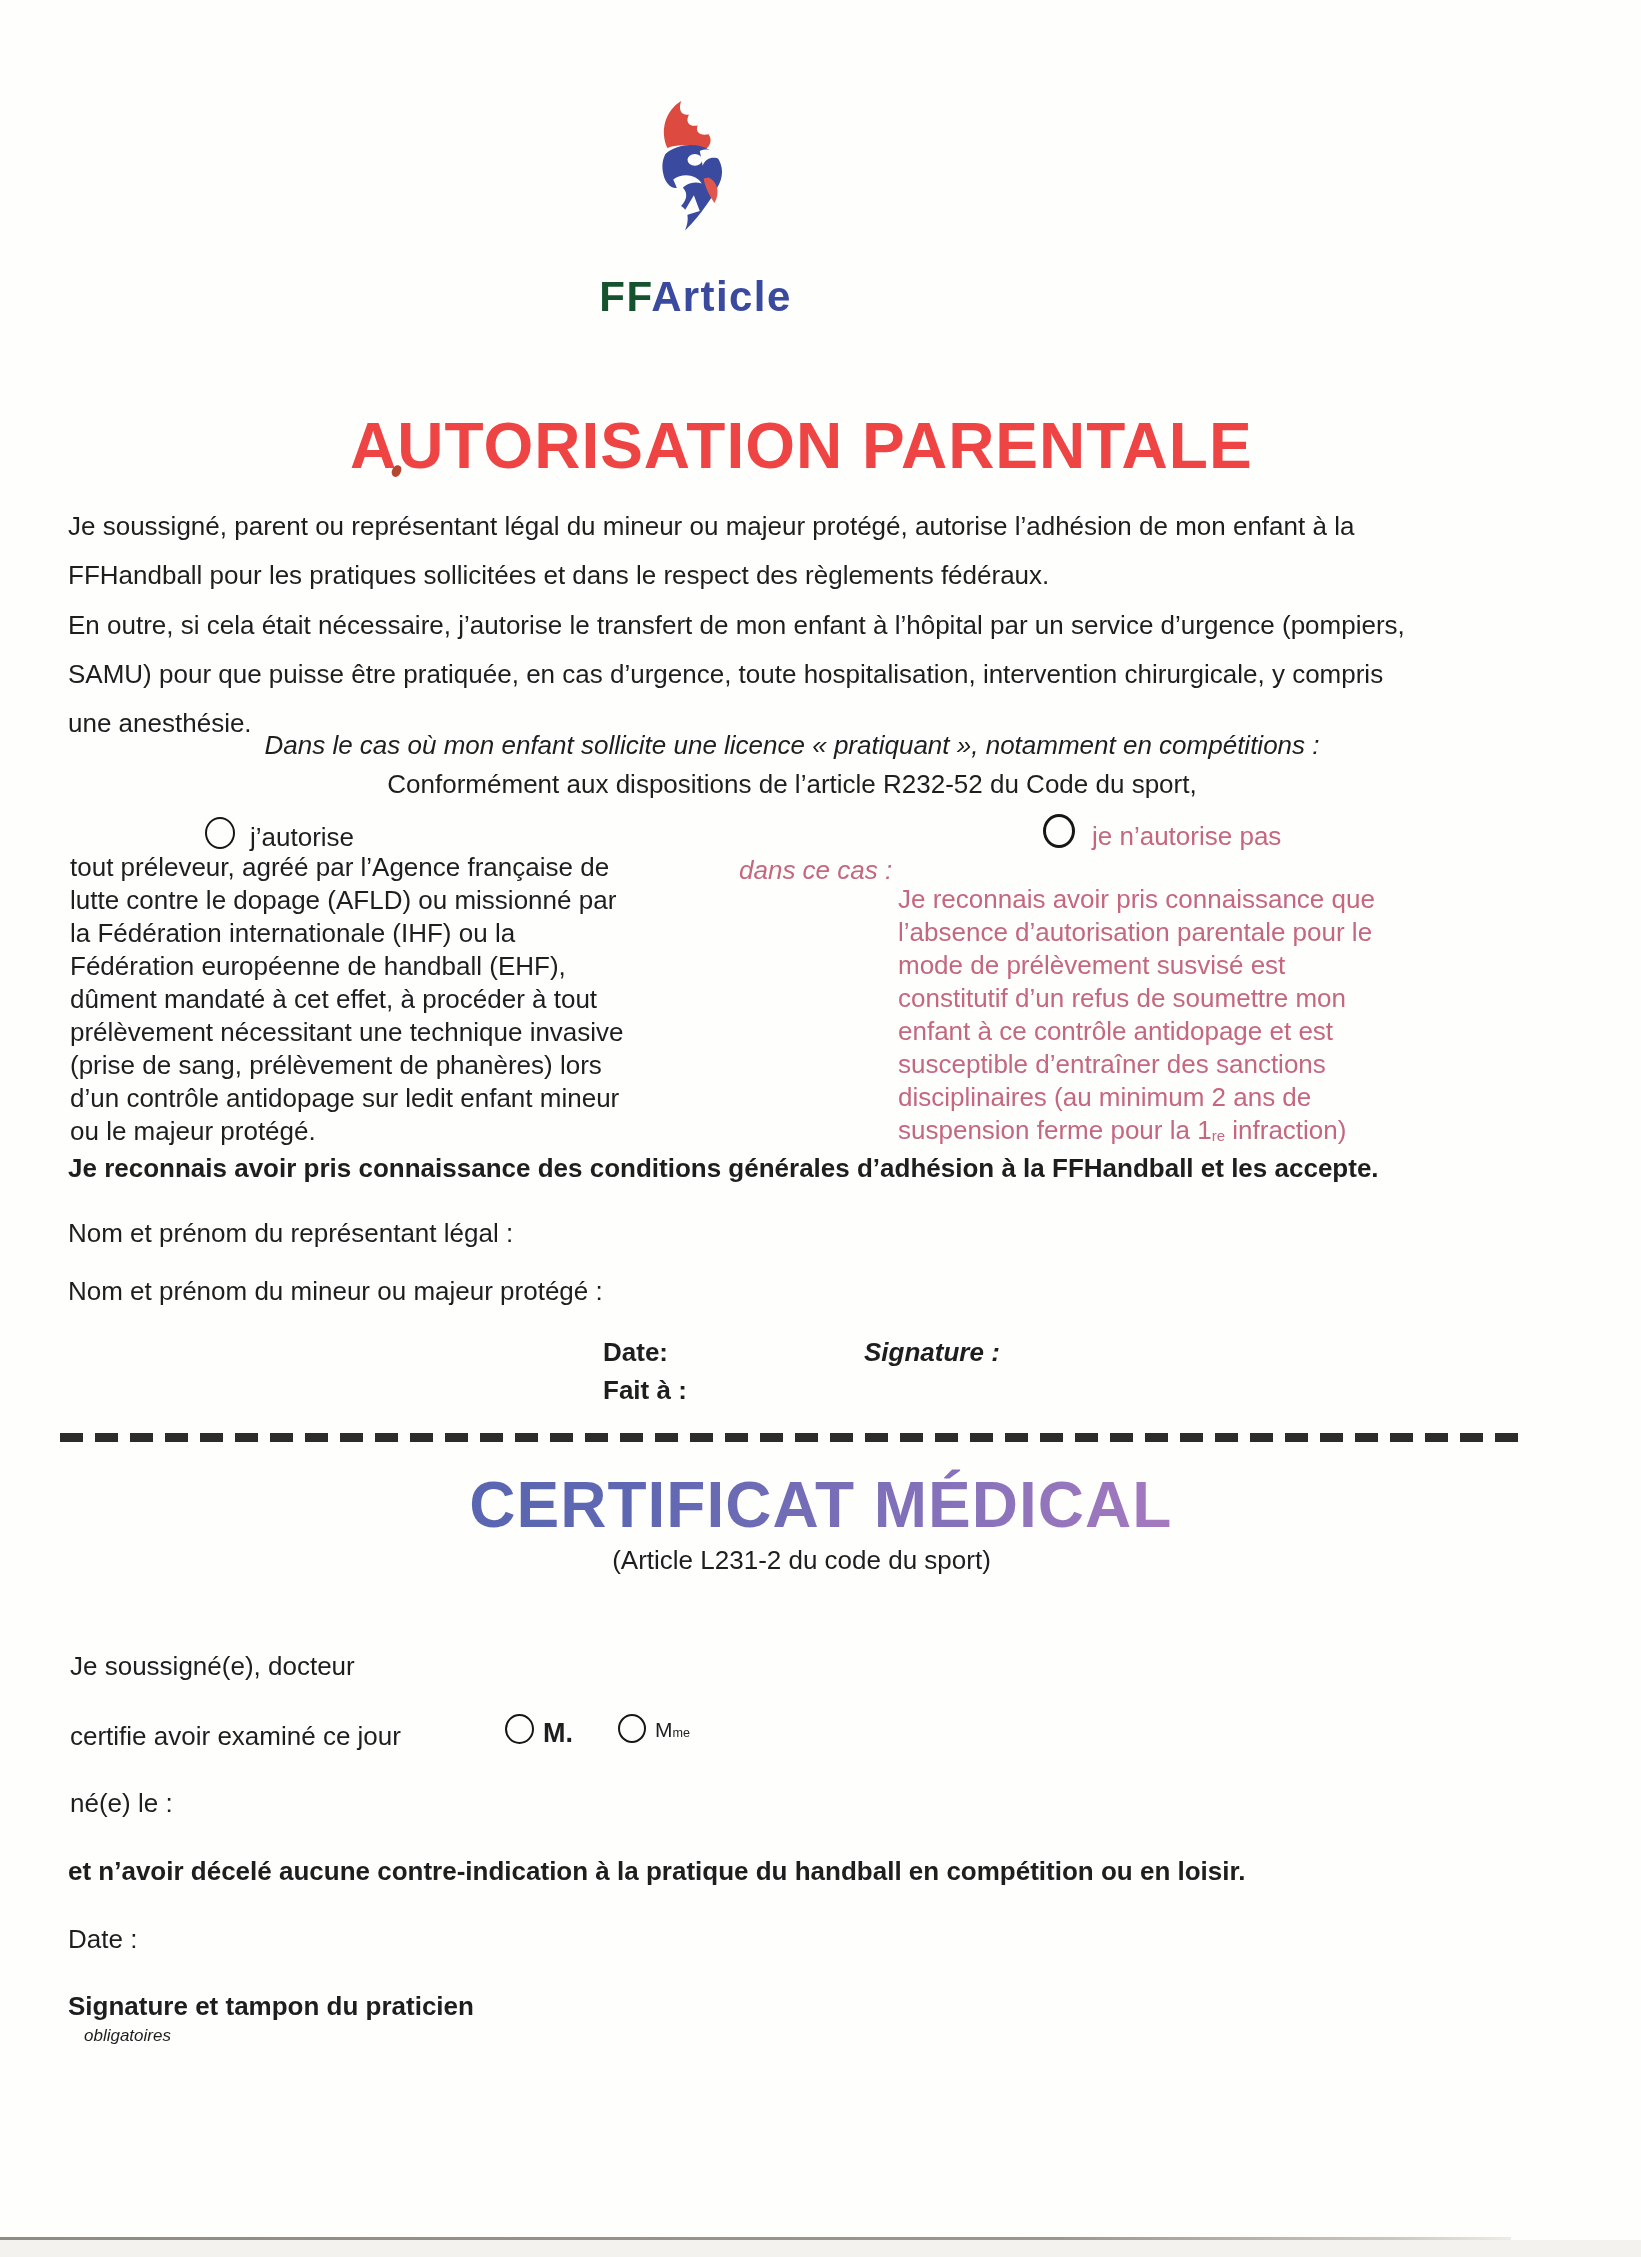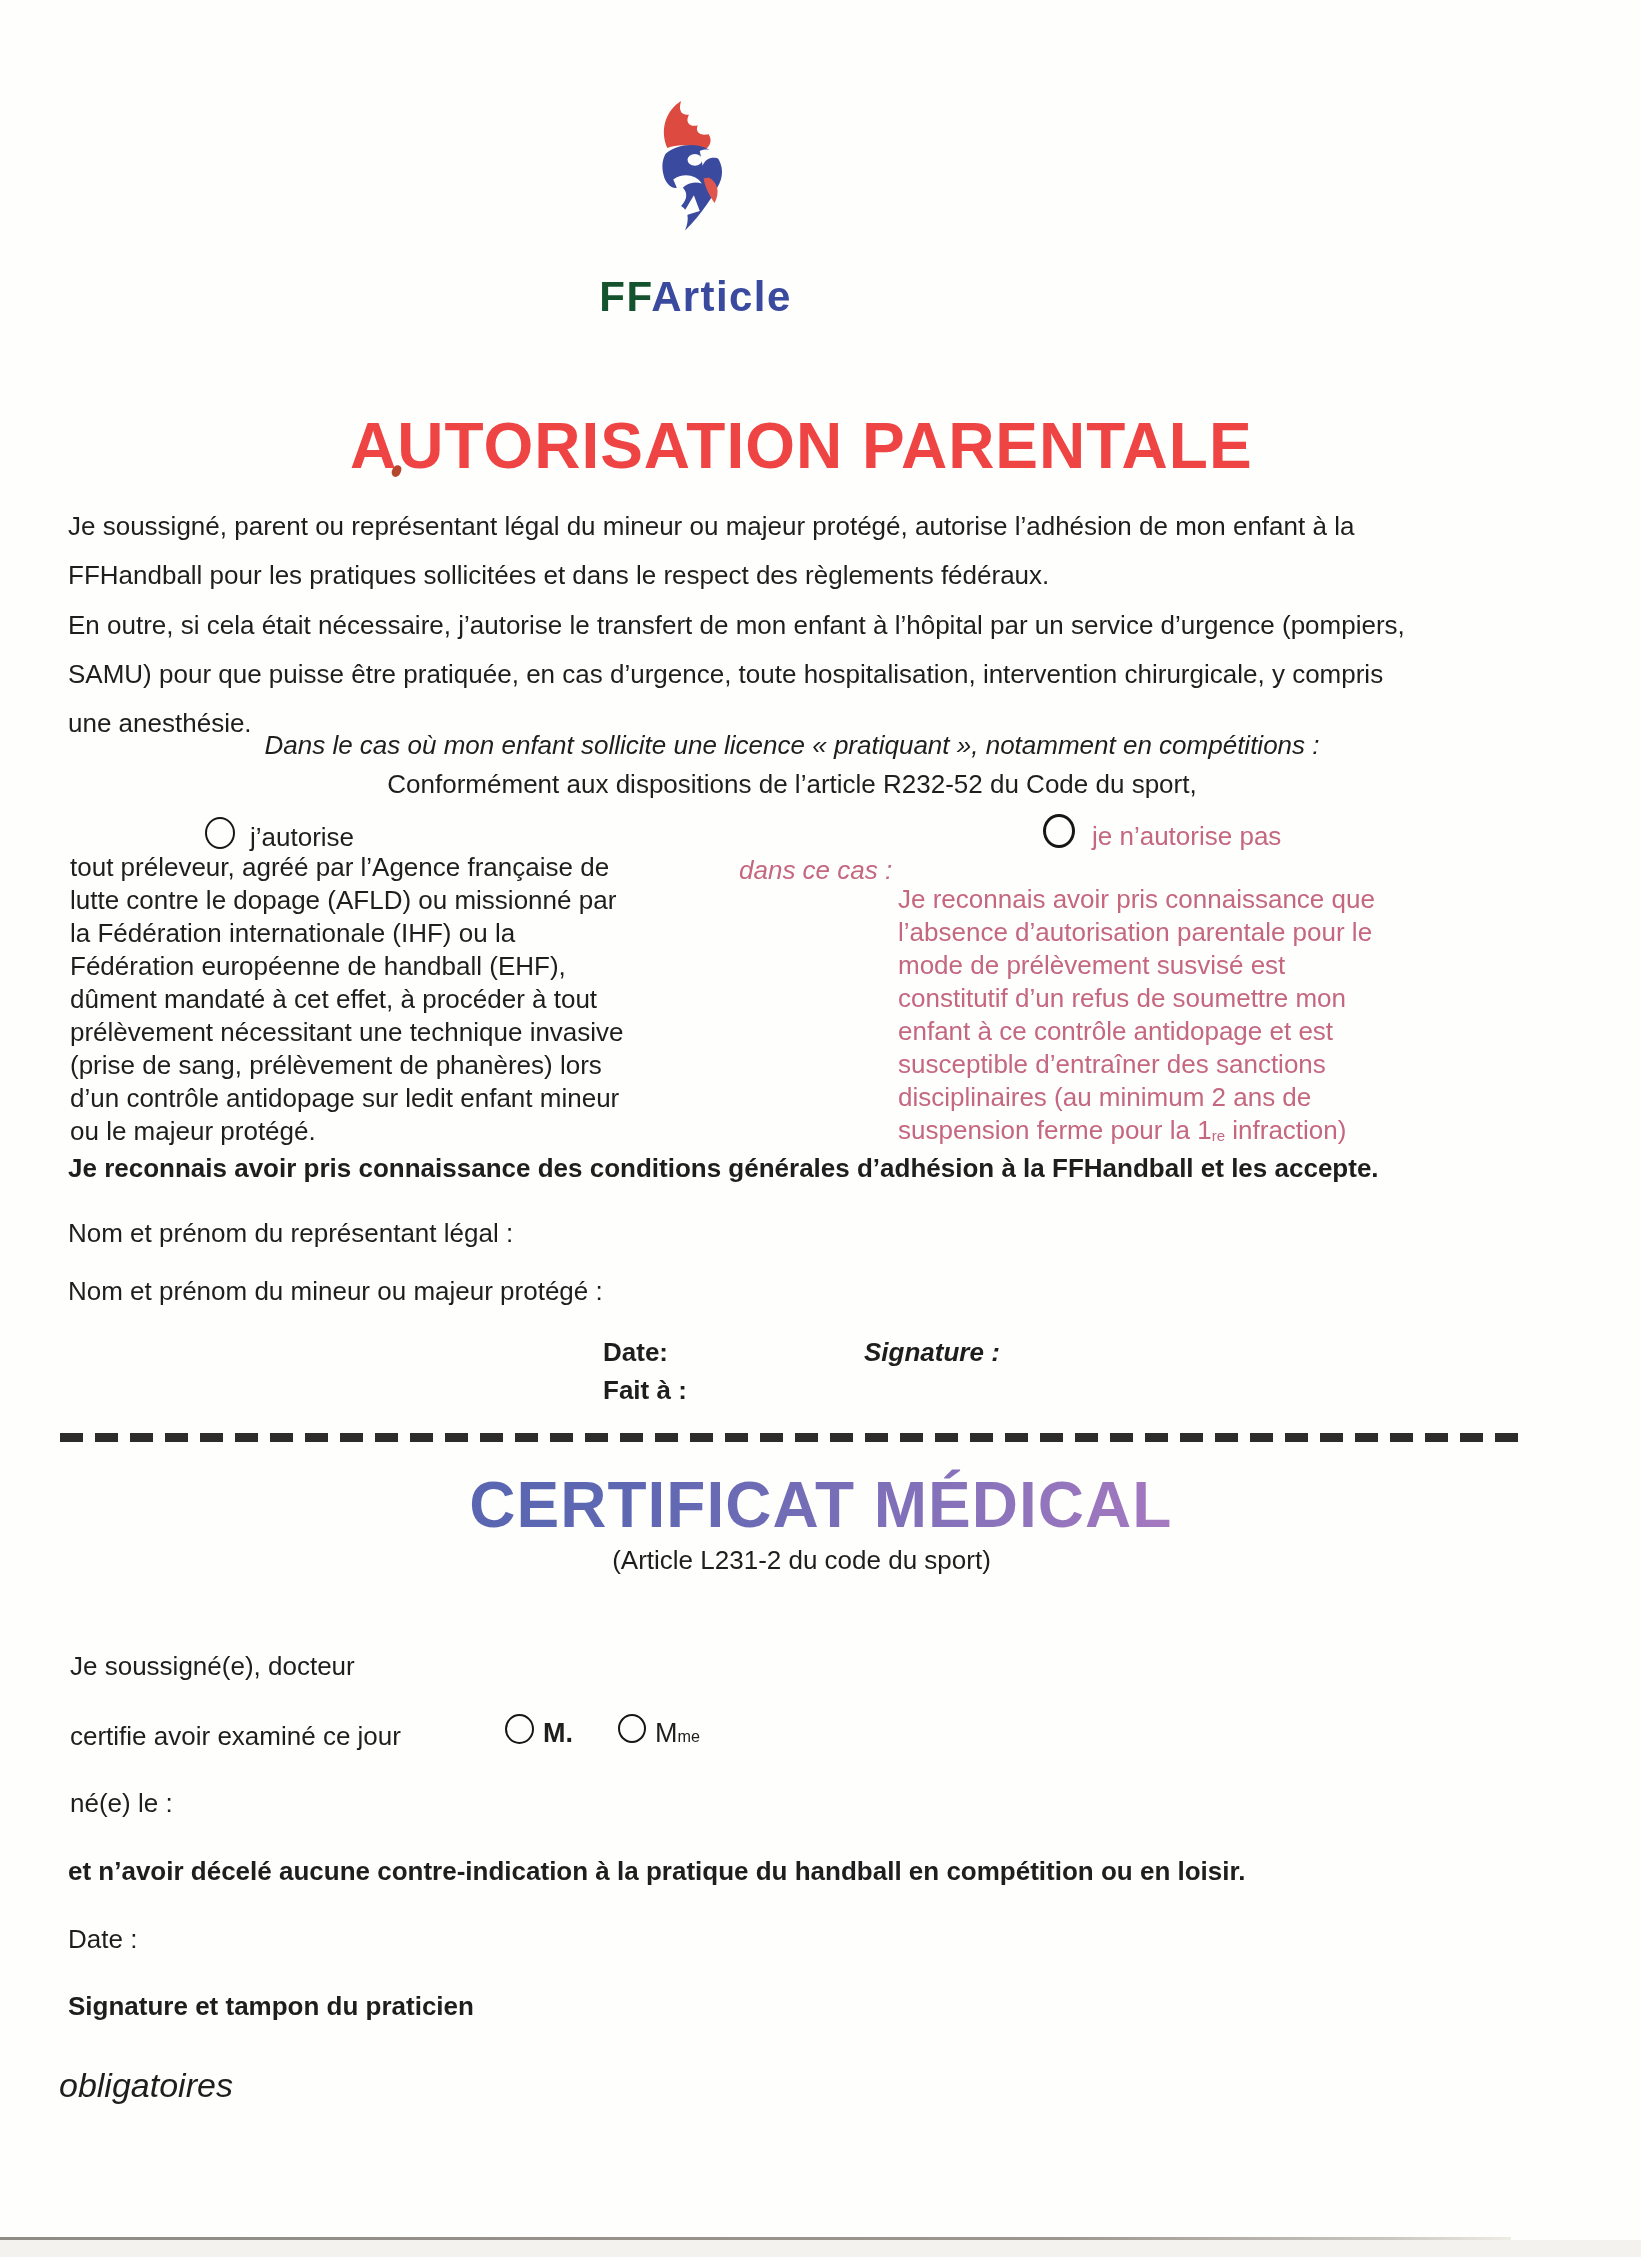--- a/index.html
+++ b/index.html
@@ -63,27 +63,27 @@
       background:linear-gradient(90deg,#4f63b0 0%,#5e67b2 38%,#8e74bc 62%,#c47fc4 85%,#cf86c6 100%);
       -webkit-background-clip:text; background-clip:text; color:transparent;
     }
   }
   .cert-subtitle { left:0px; top:1545px; width:1603px; text-align:center; font-size:26px; }
   .doctor-line { left:70px; top:1651px; font-size:26px; }
   .examined-line { left:70px; top:1721px; font-size:26px;text-align:center; }
   .radio-m { left:505px; top:1714px; width:29px; height:30px; }
   .m-label { left:543px; top:1718px; font-size:27px; font-weight:bold; }
   .radio-mme { left:618px; top:1714px; width:28px; height:29px; }
-  .mme-label { left:655px; top:1718px; font-size:27px; }
+  .mme-label { left:655px; top:1718px; font-size:21px; }
   .mme-label .small { font-size:0.6em; }
   .born-line { left:70px; top:1788px; font-size:26px; }
   .statement { left:68px; top:1856px; width:1526px; font-size:26px; font-weight:bold; }
   .med-date { left:68px; top:1924px; font-size:26px; }
   .stamp-line { left:68px; top:1991px; font-size:26px; font-weight:bold; }
-  .stamp-line2 { left:59px; top:2026px; font-size:34px; font-style:italic;margin-top:40px; }
+  .stamp-line2 { left:84px; top:2026px; font-size:17px; font-style:italic; }
 
   
   .scan-edge-line { left:0; top:2237px; width:1511px; height:2.9px;
     background:linear-gradient(90deg,#8f8b85 0%,#9b978f 70%,#c9c5bf 92%,#efece6 100%); }
   .scan-edge-shade { left:0; top:2240px; width:1641px; height:17.4px; background:#f4f2ee; }
 </style>
 </head>
 <body>
 
 <div class="page">

